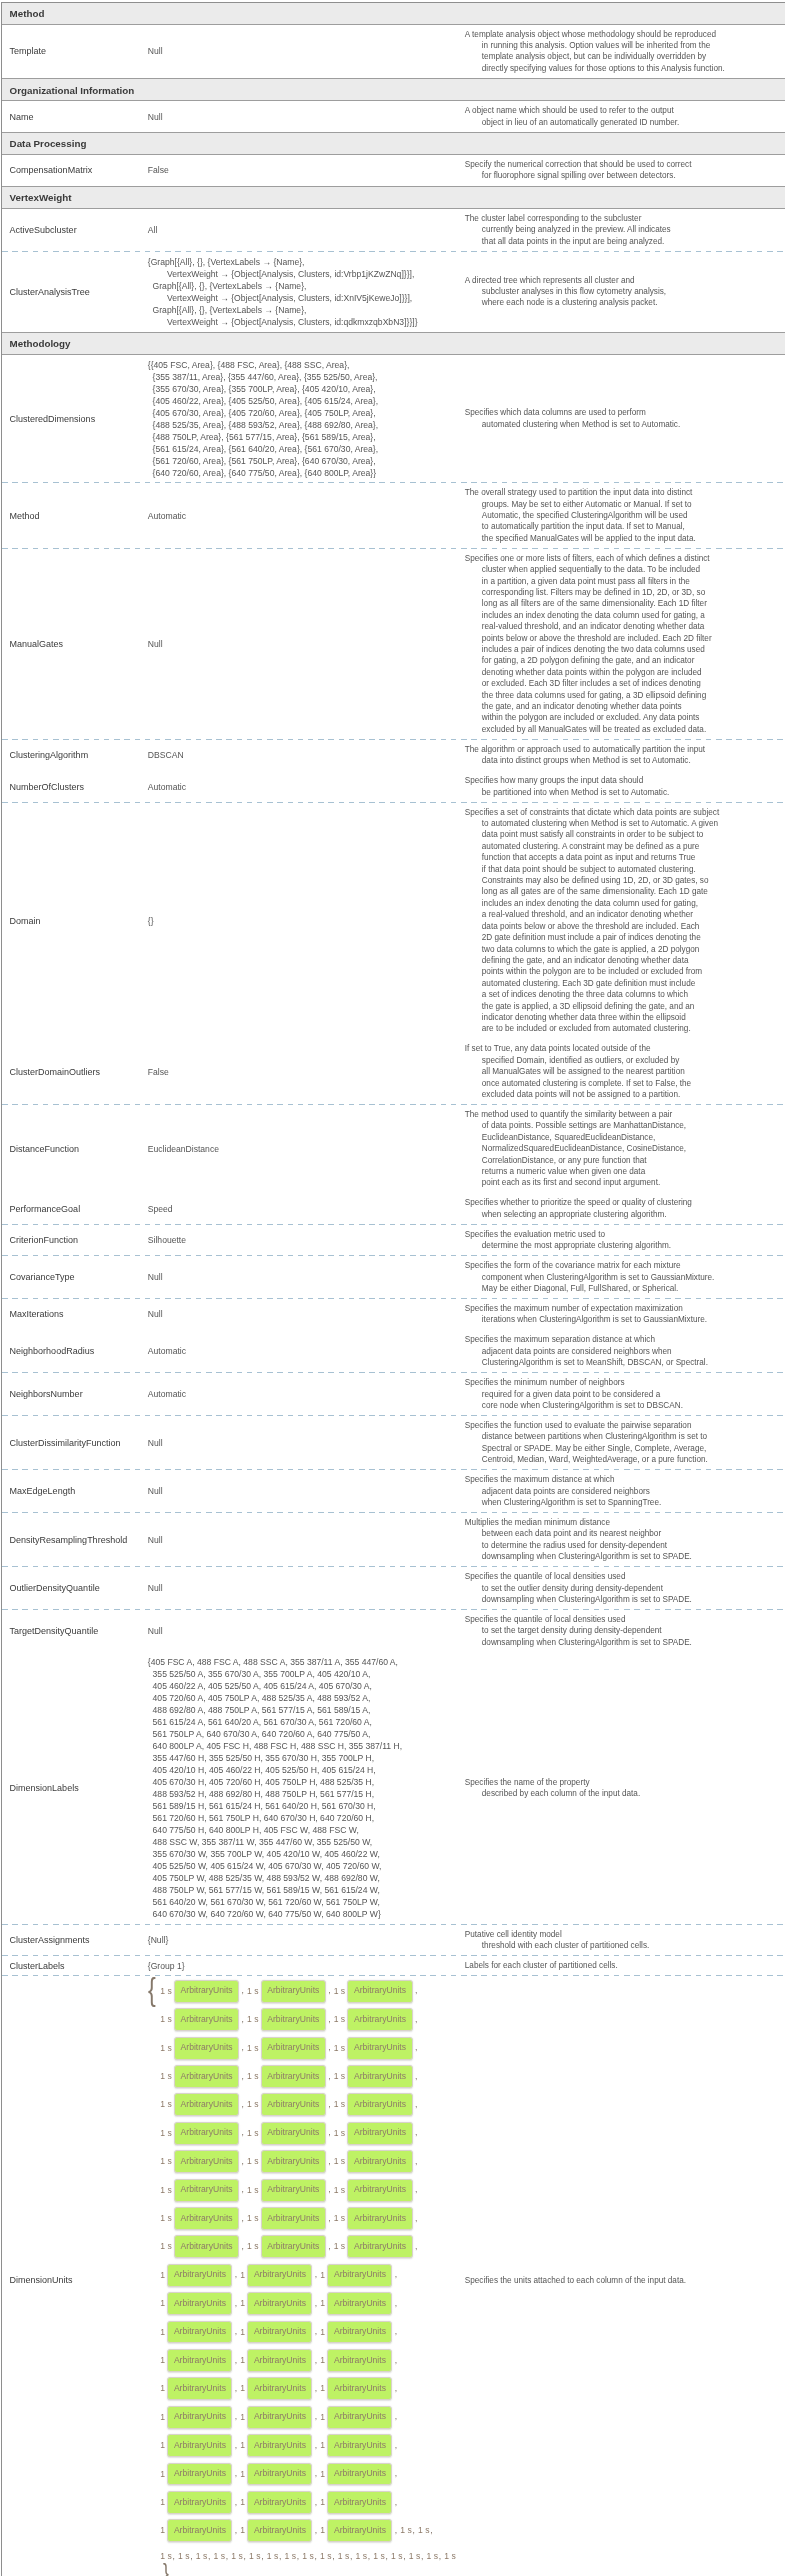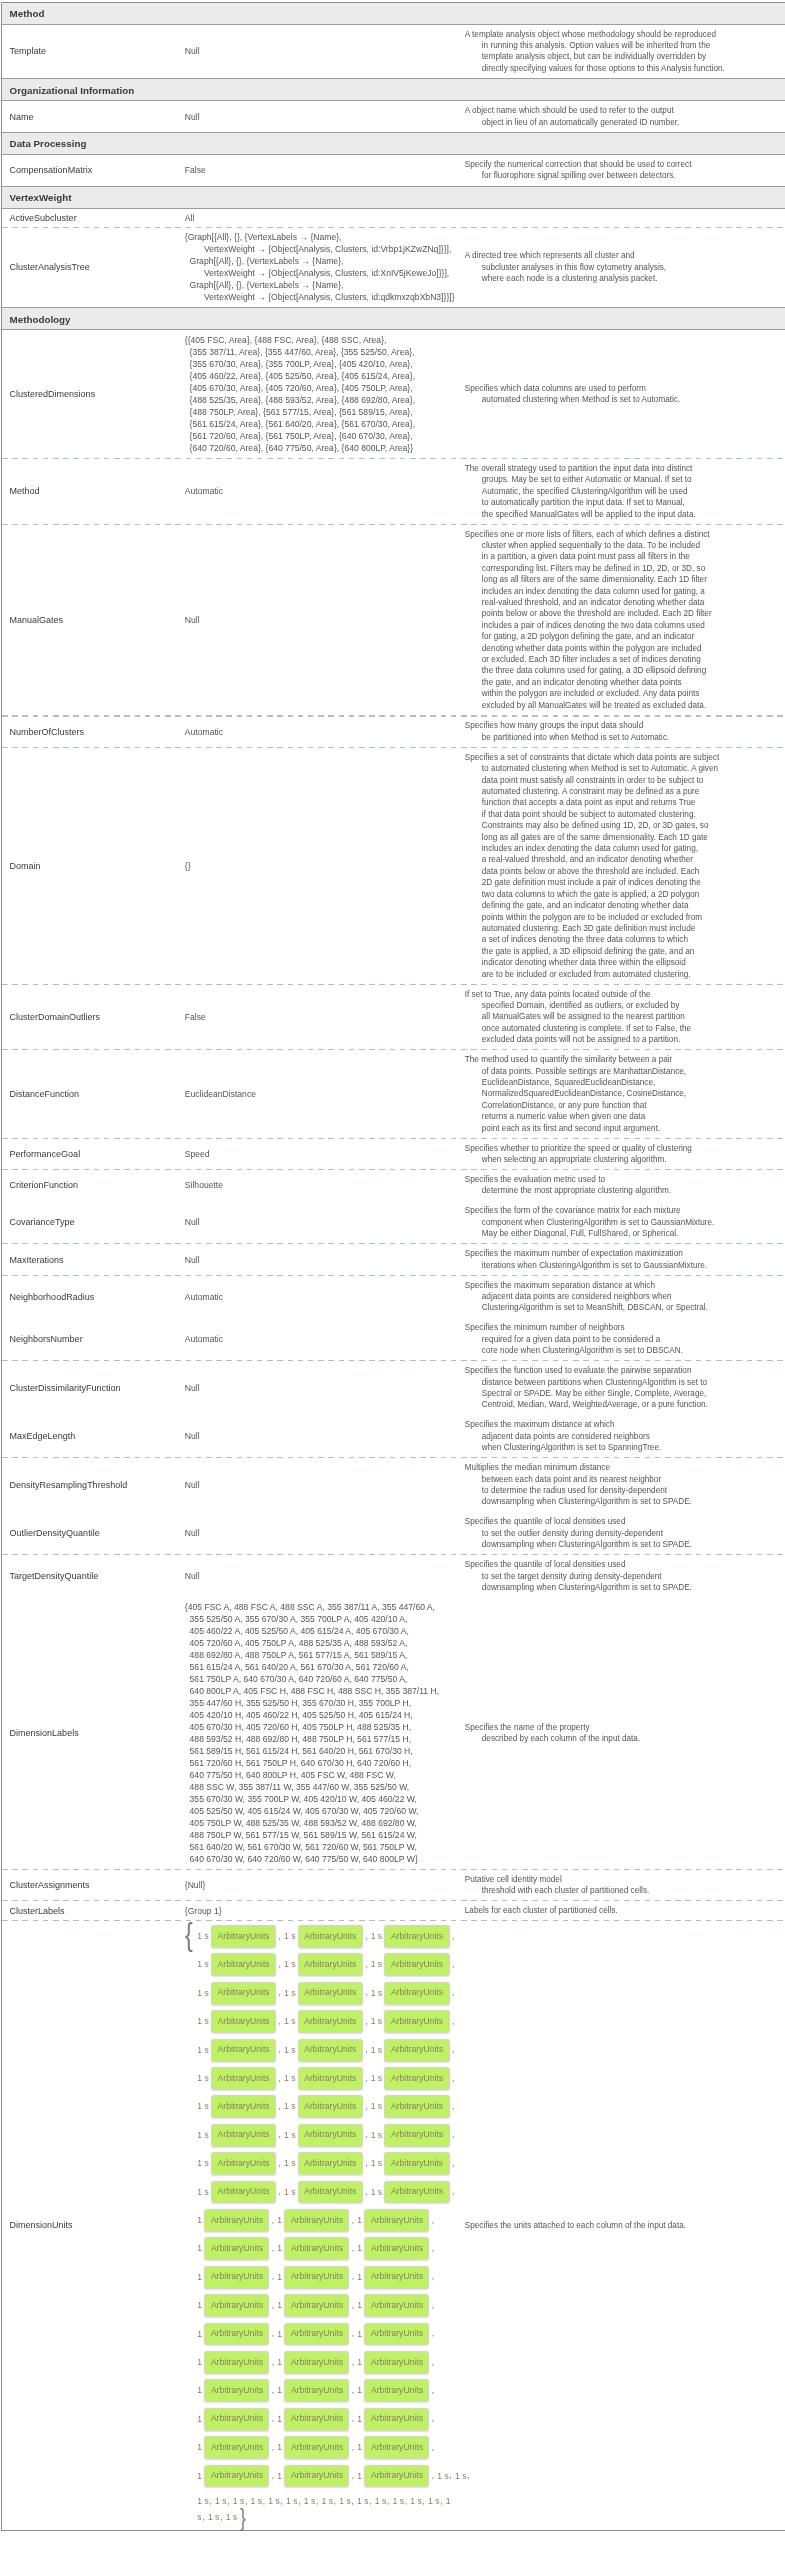--- a/index.html
+++ b/index.html
@@ -2,21 +2,21 @@
 <html style="font-size:12.5px"><head>
 <meta charset="utf-8">
 <style>
   html,body{margin:0;padding:0;background:#fff;font-family:"Liberation Sans","DejaVu Sans",sans-serif;color:#555;}
   .doc{width:783px;margin:1.6px 0.8px 3.1px 0.8px;border:0.8px solid #8e8e8e;background:#fff;}
   .sec-header{background:#ebebeb;border-top:0.8px solid #9d9d9d;border-bottom:0.8px solid #9d9d9d;
     padding:5.5px 7.8px 4.7px 7.8px;font-size:9.8px;font-weight:bold;color:#3a3a3a;}
   .sec-header.first{border-top:none;}
   .row{display:grid;grid-template-columns:146px 317px 1fr;align-items:center;padding:3.9px 0;}
   .cell-name{padding-left:7.8px;font-size:9px;font-weight:normal;color:#3a3a3a;align-self:center;}
-  .cell-value{font-size:8.6px;color:#555;align-self:center;margin-left:37px;}
+  .cell-value{font-size:8.6px;color:#555;align-self:center;}
   .vline{white-space:pre;line-height:12px;}
   .cell-desc{font-size:8.2px;color:#555;padding-right:2px;line-height:11.4px;align-self:center;}
   .dline{padding-left:17px;}
   .dline.first{padding-left:0;}
   .dash-sep{height:0.8px;background-image:repeating-linear-gradient(to right,#a7c1d2 0,#a7c1d2 5.5px,transparent 5.5px,transparent 10.2px);}
   .units-wrap{position:relative;padding-left:12.5px;font-size:8.6px;color:#8d7a68;}
   .brace{position:absolute;left:0;top:-7.8px;font-size:31px;font-weight:100;color:#85786a;
     transform:scaleX(.75);transform-origin:left;}
   .close-brace{display:inline-block;font-size:23.5px;font-weight:100;color:#85786a;vertical-align:-5.5px;
     transform:scaleX(.75);line-height:0;margin-left:1.6px;}
@@ -58,20 +58,25 @@
       <div class="cell-value"><span>False</span></div>
       <div class="cell-desc">
         <div class="dline first">Specify the numerical correction that should be used to correct</div>
         <div class="dline">for fluorophore signal spilling over between detectors.</div>
       </div>
     </div>
     <div class="sec-header"><span>VertexWeight</span></div>
     <div class="row">
       <div class="cell-name">ActiveSubcluster</div>
       <div class="cell-value"><span>All</span></div>
+      <div class="cell-desc">
+        <div class="dline first">The cluster label corresponding to the subcluster</div>
+        <div class="dline">currently being analyzed in the preview. All indicates</div>
+        <div class="dline">that all data points in the input are being analyzed.</div>
+      </div>
     </div>
     <div class="dash-sep"></div>
     <div class="row">
       <div class="cell-name">ClusterAnalysisTree</div>
       <div class="cell-value">
         <div class="vline">{Graph[{All}, {}, {VertexLabels → {Name},</div>
         <div class="vline">        VertexWeight → {Object[Analysis, Clusters, id:Vrbp1jKZwZNq]}}],</div>
         <div class="vline">  Graph[{All}, {}, {VertexLabels → {Name},</div>
         <div class="vline">        VertexWeight → {Object[Analysis, Clusters, id:XnIV5jKeweJo]}}],</div>
         <div class="vline">  Graph[{All}, {}, {VertexLabels → {Name},</div>
@@ -132,20 +137,28 @@
         <div class="dline">for gating, a 2D polygon defining the gate, and an indicator</div>
         <div class="dline">denoting whether data points within the polygon are included</div>
         <div class="dline">or excluded. Each 3D filter includes a set of indices denoting</div>
         <div class="dline">the three data columns used for gating, a 3D ellipsoid defining</div>
         <div class="dline">the gate, and an indicator denoting whether data points</div>
         <div class="dline">within the polygon are included or excluded. Any data points</div>
         <div class="dline">excluded by all ManualGates will be treated as excluded data.</div>
       </div>
     </div>
     <div class="dash-sep"></div>
+    <div class="row">
+      <div class="cell-name">ClusteringAlgorithm</div>
+      <div class="cell-value"><span>DBSCAN</span></div>
+      <div class="cell-desc">
+        <div class="dline first">The algorithm or approach used to automatically partition the input</div>
+        <div class="dline">data into distinct groups when Method is set to Automatic.</div>
+      </div>
+    </div>
     <div class="dash-sep"></div>
     <div class="row">
       <div class="cell-name">NumberOfClusters</div>
       <div class="cell-value"><span>Automatic</span></div>
       <div class="cell-desc">
         <div class="dline first">Specifies how many groups the input data should</div>
         <div class="dline">be partitioned into when Method is set to Automatic.</div>
       </div>
     </div>
     <div class="dash-sep"></div>

